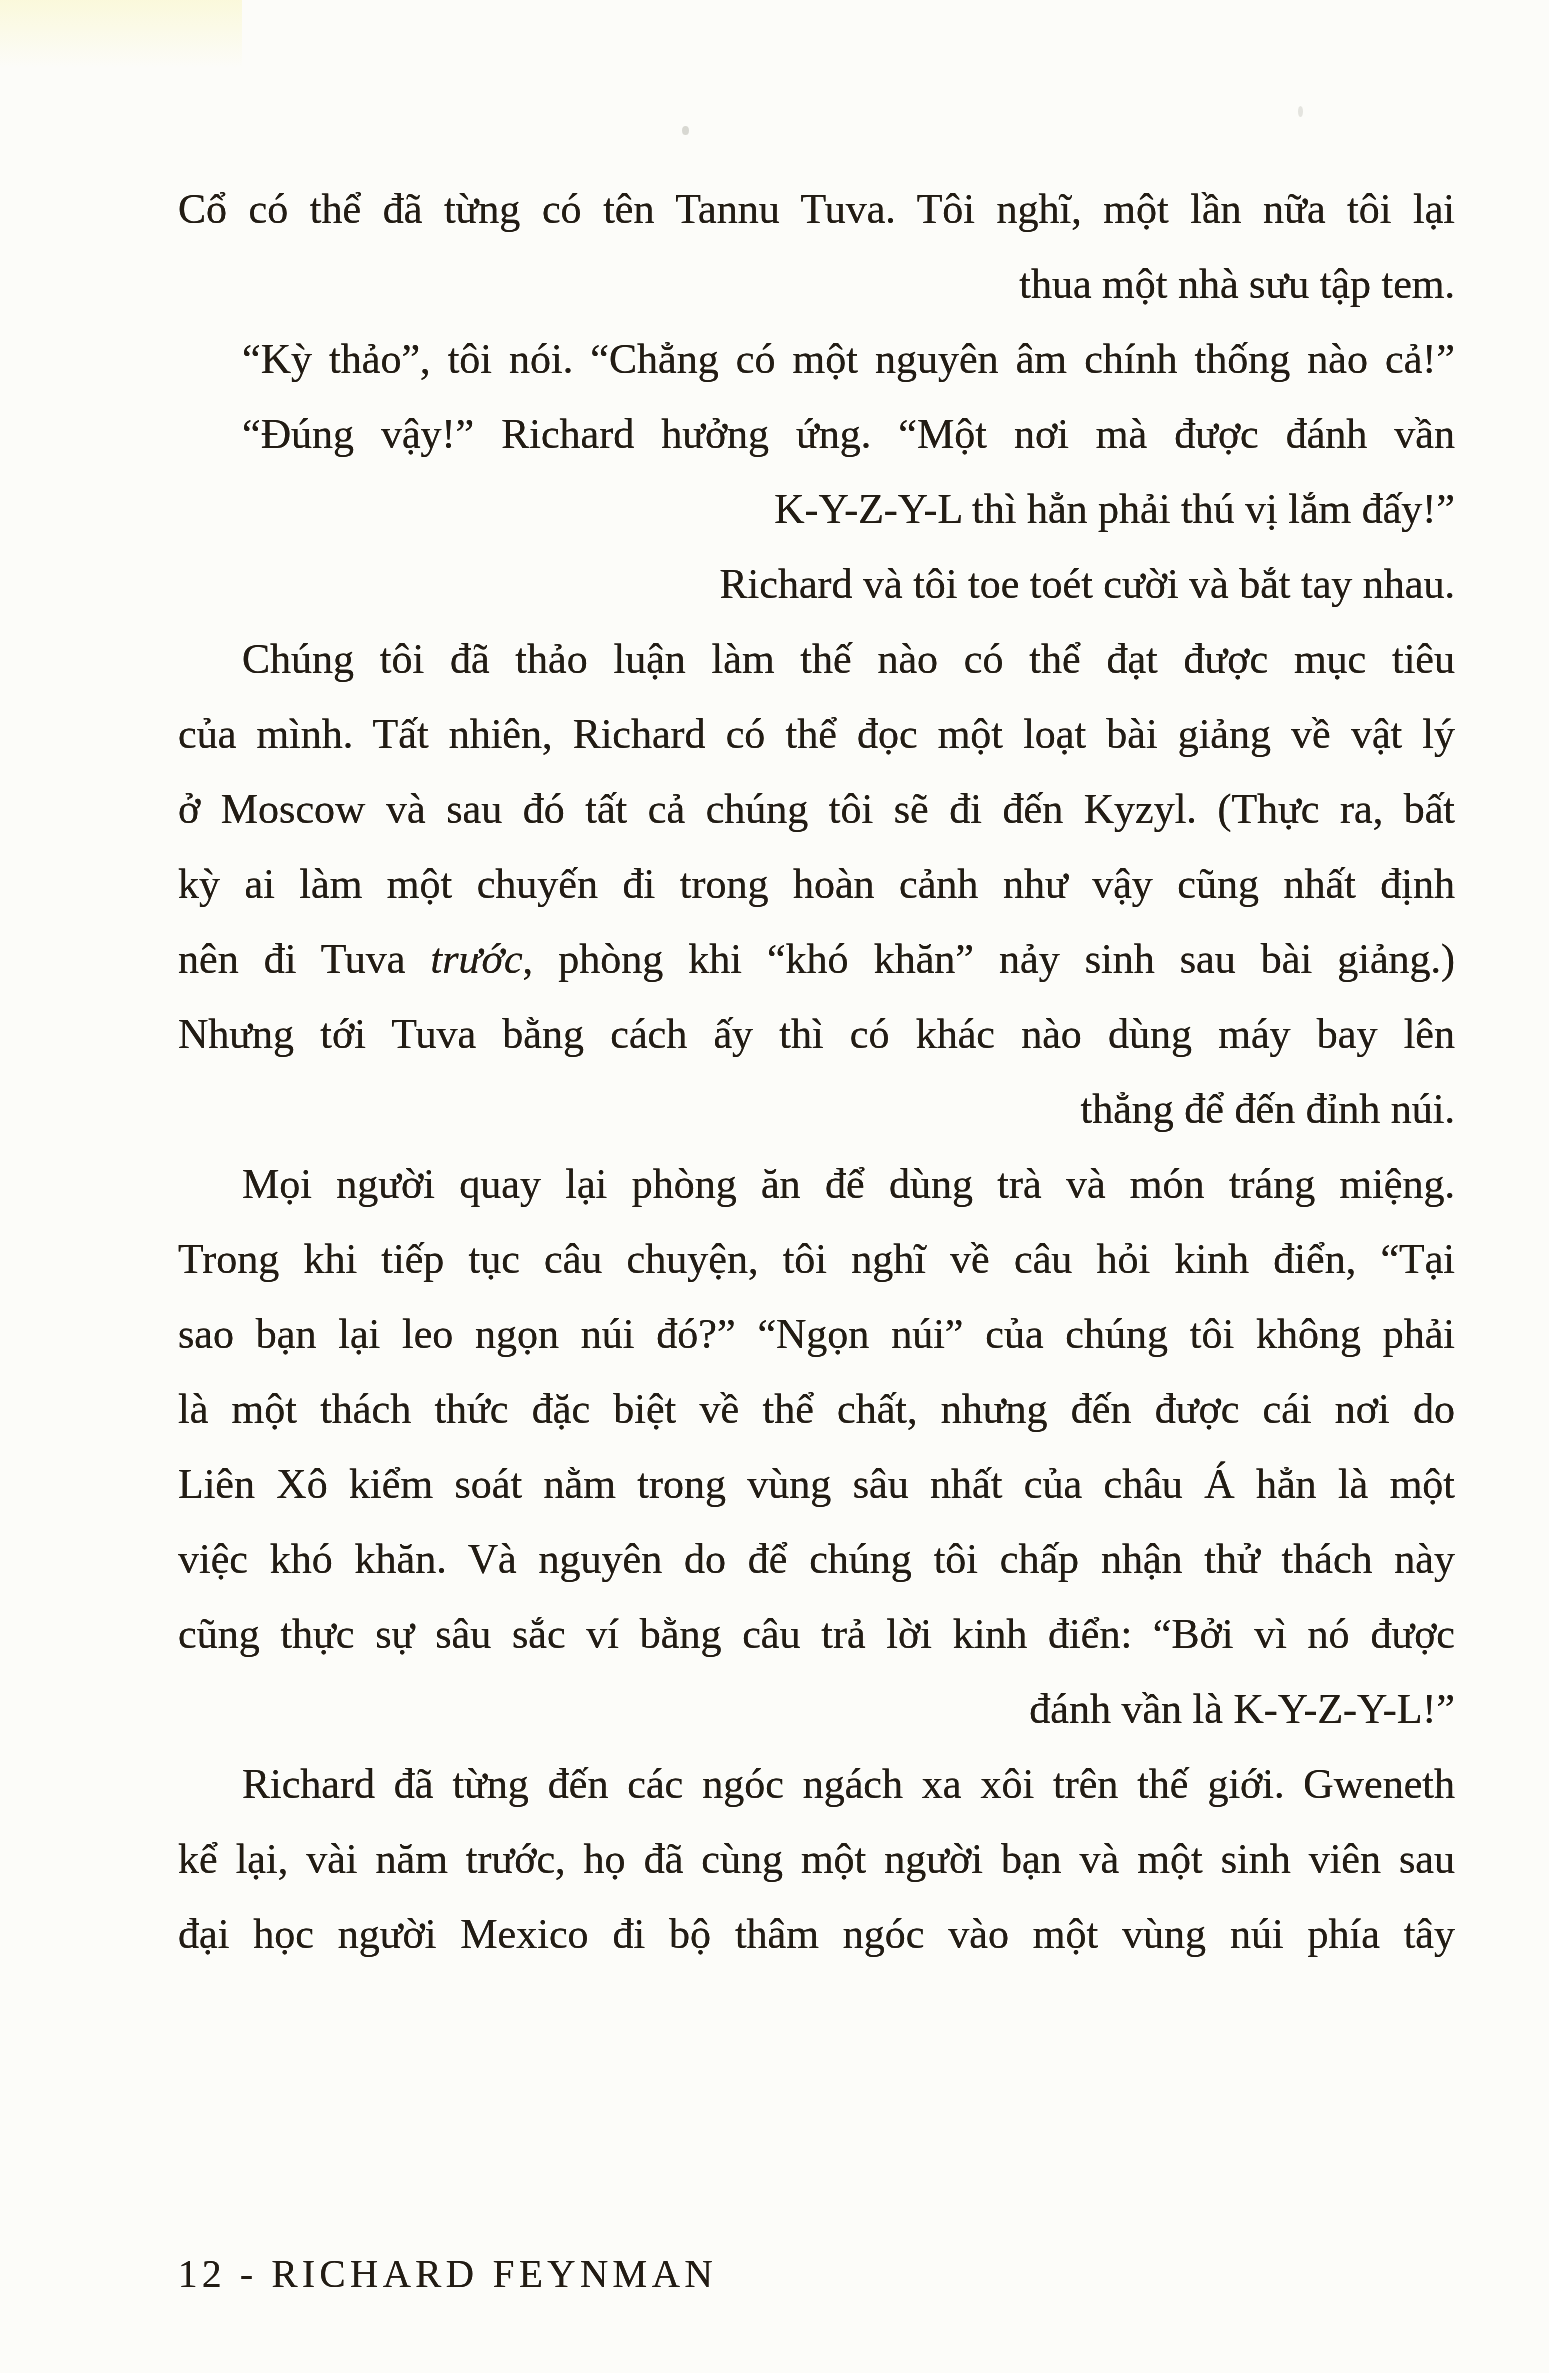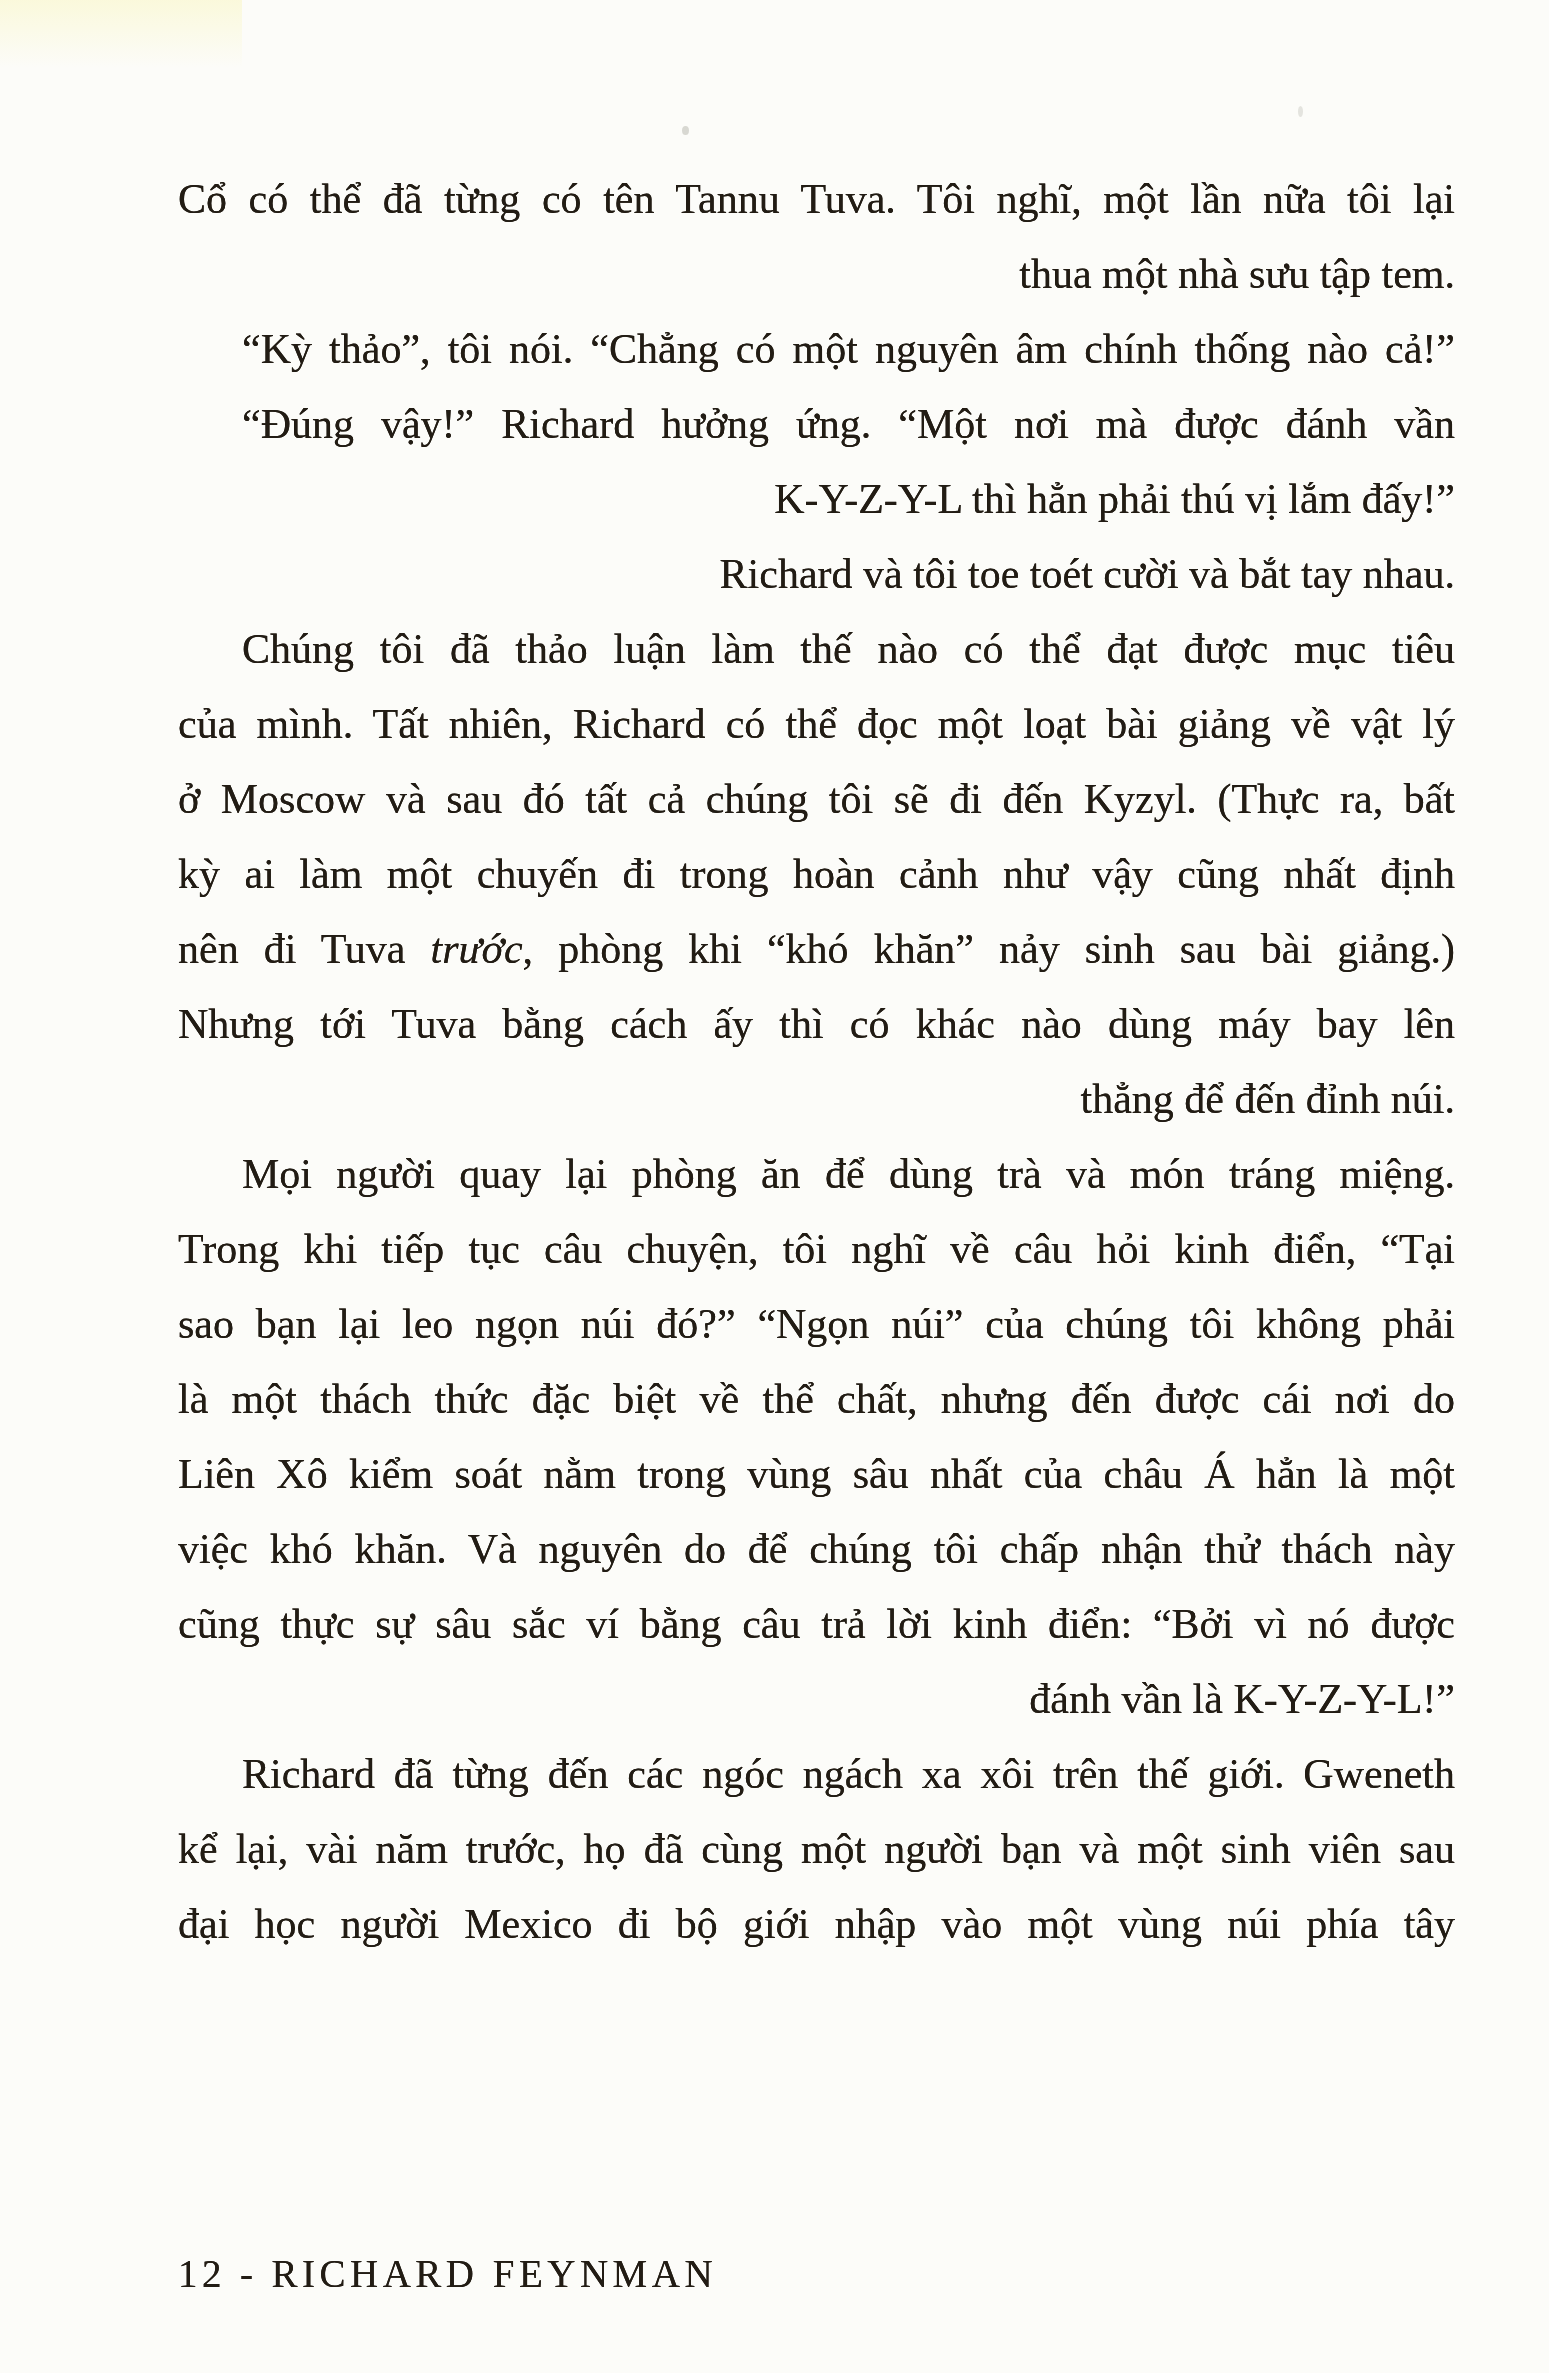--- a/index.html
+++ b/index.html
@@ -28,21 +28,21 @@
     border-radius: 50%;
     pointer-events: none;
   }
   .speck.s1 { left: 682px; top: 126px; width: 7px;  height: 9px;  background: #d8d8d2; }
   .speck.s2 { left: 1298px; top: 106px; width: 5px; height: 11px; background: #e4e4df; }
 
   
   .text-block {
     position: absolute;
     left: 178px;
-    top: 162px;
+    top: 172px;
     width: 1277px;
     font-size: 42px;
     line-height: 75px;
     text-shadow: 0 0 0.6px currentColor; 
   }
   .para { margin: 0; }
   .line {
     text-align: right;
     white-space: normal;
   }
@@ -103,17 +103,17 @@
       <div class="line fill"><span>sao bạn lại leo ngọn núi đó?” “Ngọn núi” của chúng tôi không phải</span></div>
       <div class="line fill"><span>là một thách thức đặc biệt về thể chất, nhưng đến được cái nơi do</span></div>
       <div class="line fill"><span>Liên Xô kiểm soát nằm trong vùng sâu nhất của châu Á hẳn là một</span></div>
       <div class="line fill"><span>việc khó khăn. Và nguyên do để chúng tôi chấp nhận thử thách này</span></div>
       <div class="line fill"><span>cũng thực sự sâu sắc ví bằng câu trả lời kinh điển: “Bởi vì nó được</span></div>
       <div class="line"><span>đánh vần là K-Y-Z-Y-L!”</span></div>
     </div>
     <div class="para">
       <div class="line fill indent"><span>Richard đã từng đến các ngóc ngách xa xôi trên thế giới. Gweneth</span></div>
       <div class="line fill"><span>kể lại, vài năm trước, họ đã cùng một người bạn và một sinh viên sau</span></div>
-      <div class="line fill"><span>đại học người Mexico đi bộ giới nhập vào một vùng núi phía tây</span></div>
+      <div class="line fill"><span>đại học người Mexico đi bộ thâm ngóc vào một vùng núi phía tây</span></div>
     </div>
   </div>
 
 <div class="footer"><span>12</span><span class="sep">-</span><span>RICHARD FEYNMAN</span></div>
 
 </body></html>

